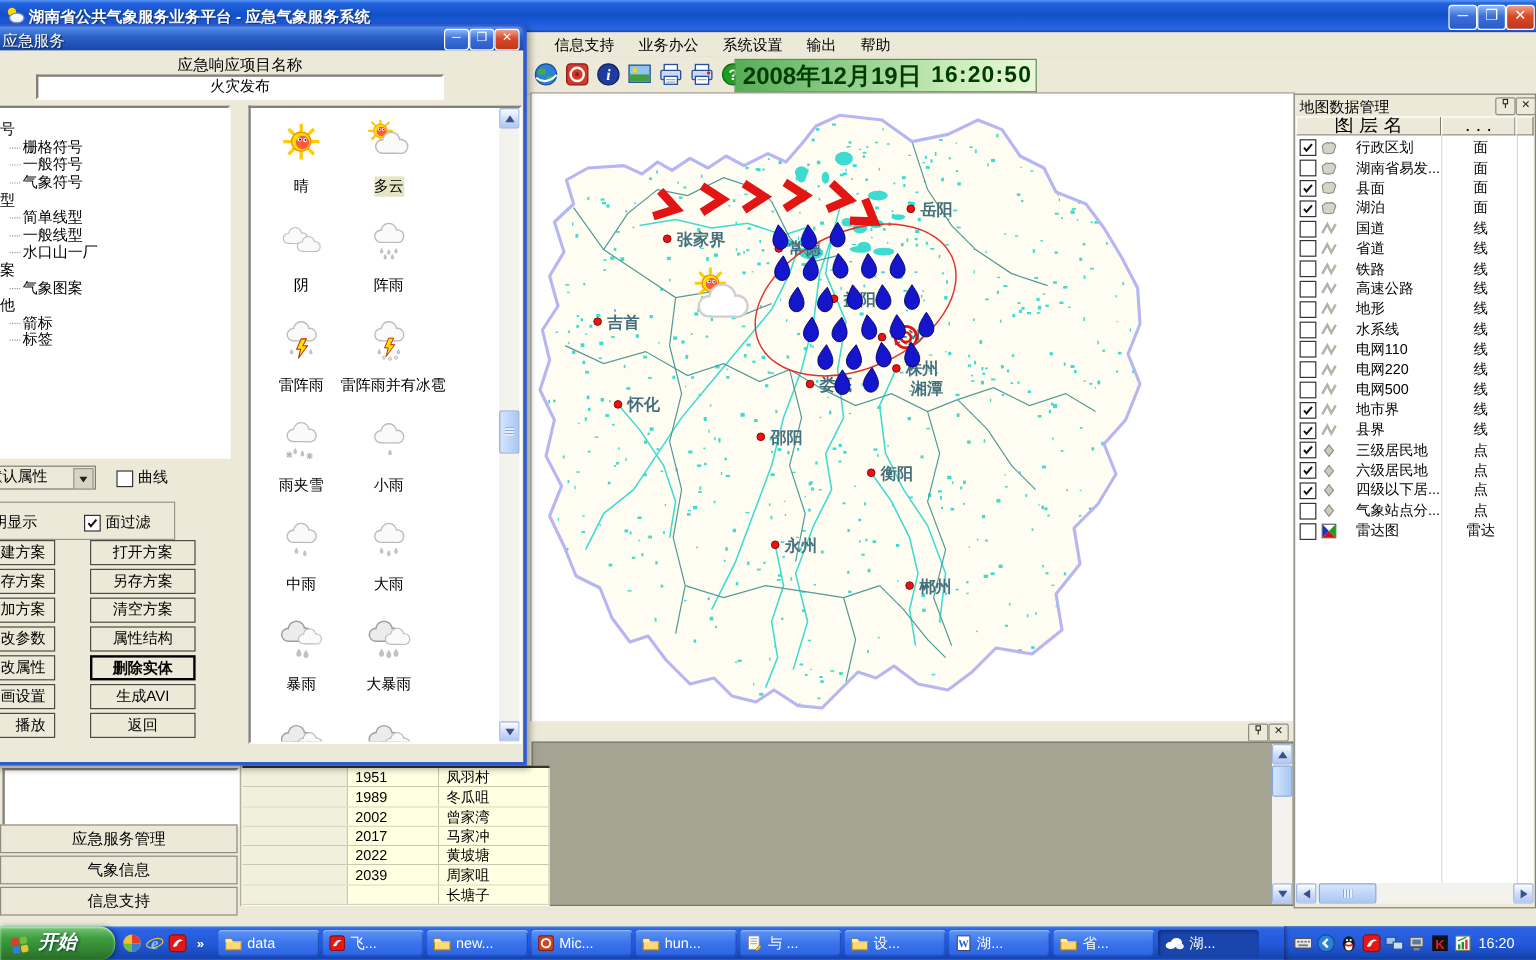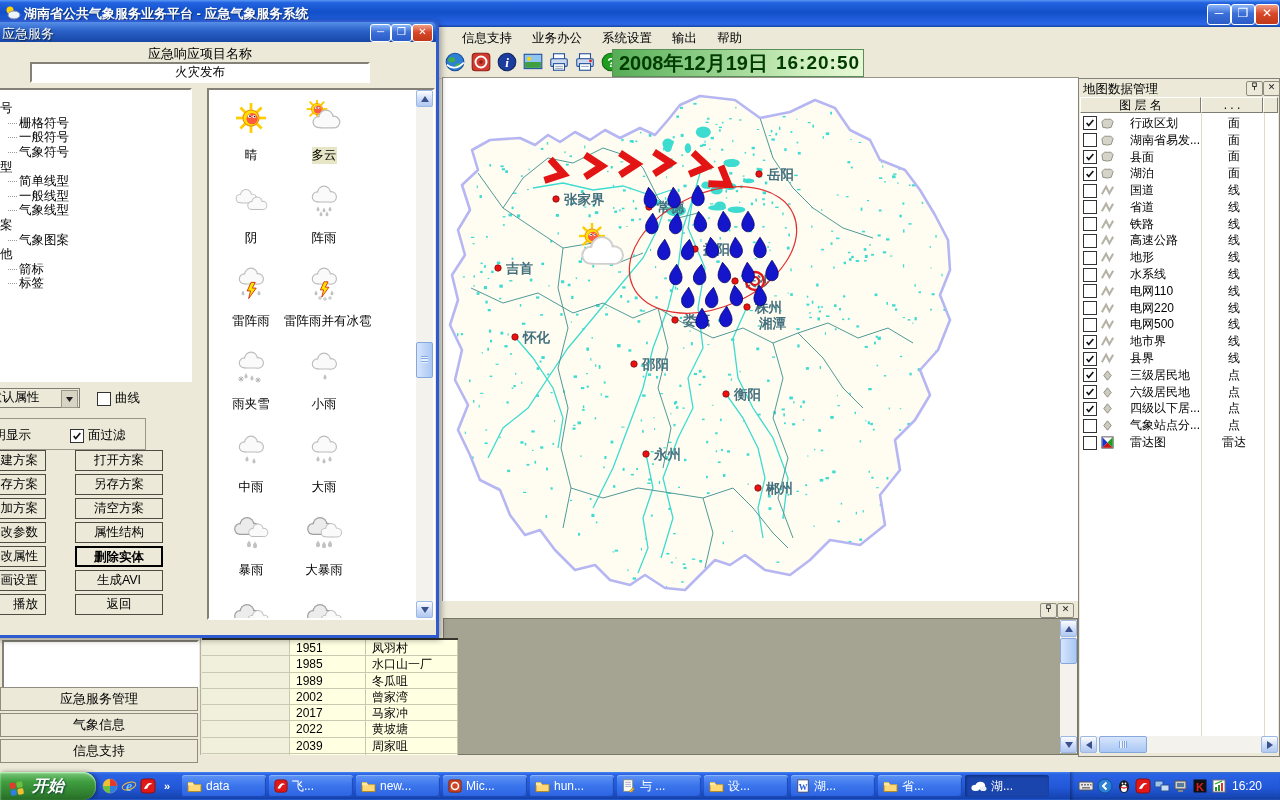--- a/index.html
+++ b/index.html
@@ -45,21 +45,21 @@
                  box-sizing:border-box;overflow:hidden;}
   .strow{display:flex;height:15.3px;border-bottom:1px solid #c9c9b2;}
   .stc{box-sizing:border-box;border-right:1px solid #c9c9b2;font-size:12px;line-height:14px;padding:1px 0 0 6px;overflow:hidden;white-space:nowrap;}
   .stc.c1{width:88px;background:#f0f0dc;}
   .stc.c2{width:76px;background:#ffffe2;}
   .stc.c3{flex:1;background:#ffffe2;}
   
   #layers-panel{left:1078px;top:78px;width:202px;height:679px;background:#ece9d8;border:1px solid #848278;box-sizing:border-box;}
   #lp-title{position:absolute;left:4px;top:2px;font-size:12.5px;}
   #lp-head{position:absolute;left:1px;top:18px;width:198px;height:16px;display:flex;}
-  .hcell{background:#ece9d8;border:1px solid;border-color:#fff #7f7d72 #7f7d72 #fff;font-size:12px;
+  .hcell{background:#ece9d8;border:1px solid;border-color:#fff #7f7d72 #7f7d72 #fff;font-size:16px;
          text-align:center;line-height:14px;box-sizing:border-box;overflow:hidden;white-space:nowrap;}
   #lp-list{position:absolute;left:1px;top:34px;width:198px;height:623px;background:#fff;overflow:hidden;}
   .vline{position:absolute;top:0;width:1px;height:100%;background:#dedbc8;}
   .lrow{position:relative;height:16.8px;display:flex;align-items:center;}
   .cbx{width:12px;height:12px;background:#fff;border:1px solid #333;margin-left:3px;display:inline-flex;align-items:center;justify-content:center;}
   .lic{width:15px;height:15px;margin-left:3px;}
   .lname{font-size:12px;margin-left:15px;white-space:nowrap;overflow:hidden;max-width:98px;}
   .ltype{position:absolute;left:128px;width:52px;text-align:center;font-size:12px;}
   
   .sbtn{position:absolute;width:17px;height:17px;border:1px solid #9cb8e6;border-radius:2px;box-sizing:border-box;
@@ -1010,25 +1010,20 @@
   </div>
 
   <div class="abs" id="station-table">
       <div class="strow">
      <div class="stc c1"></div>
      <div class="stc c2">1951</div>
      <div class="stc c3">凤羽村</div>
    </div>
       <div class="strow">
      <div class="stc c1"></div>
-     <div class="stc c2">1985</div>
-     <div class="stc c3">水口山一厂</div>
-   </div>
-      <div class="strow">
-     <div class="stc c1"></div>
      <div class="stc c2">1989</div>
      <div class="stc c3">冬瓜咀</div>
    </div>
       <div class="strow">
      <div class="stc c1"></div>
      <div class="stc c2">2002</div>
      <div class="stc c3">曾家湾</div>
    </div>
       <div class="strow">
      <div class="stc c1"></div>
@@ -1478,21 +1473,21 @@
           <div class="trow lvl1">
             <span class="tdots"></span>
             <span>简单线型</span>
           </div>
           <div class="trow lvl1">
             <span class="tdots"></span>
             <span>一般线型</span>
           </div>
           <div class="trow lvl1">
             <span class="tdots"></span>
-            <span>气象线型</span>
+            <span>水口山一厂</span>
           </div>
           <div class="trow lvl0">
             <span>案</span>
           </div>
           <div class="trow lvl1">
             <span class="tdots"></span>
             <span>气象图案</span>
           </div>
           <div class="trow lvl0">
             <span>他</span>

